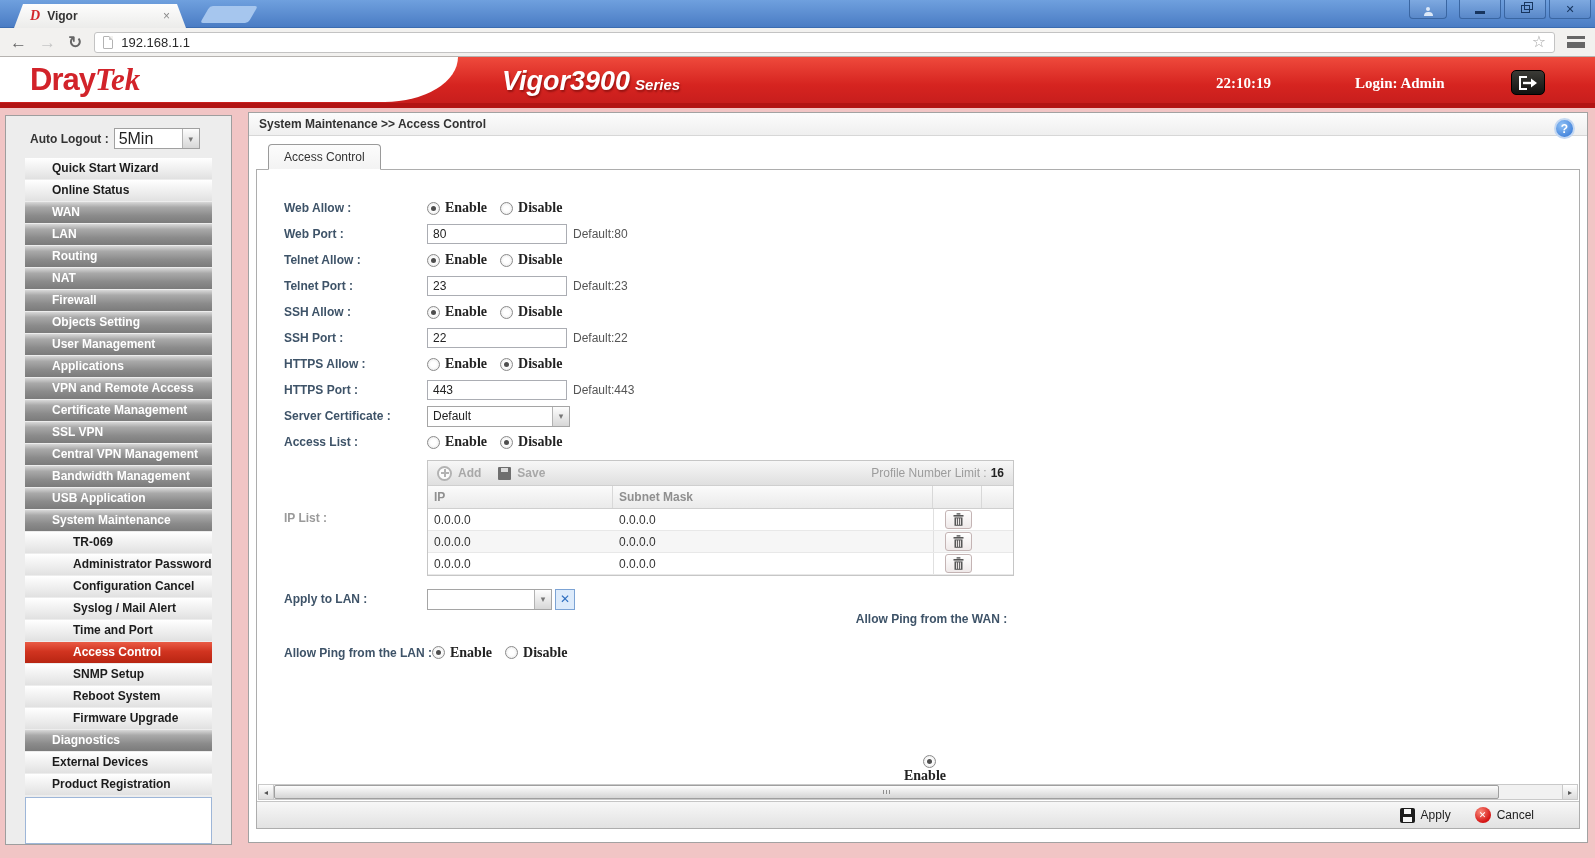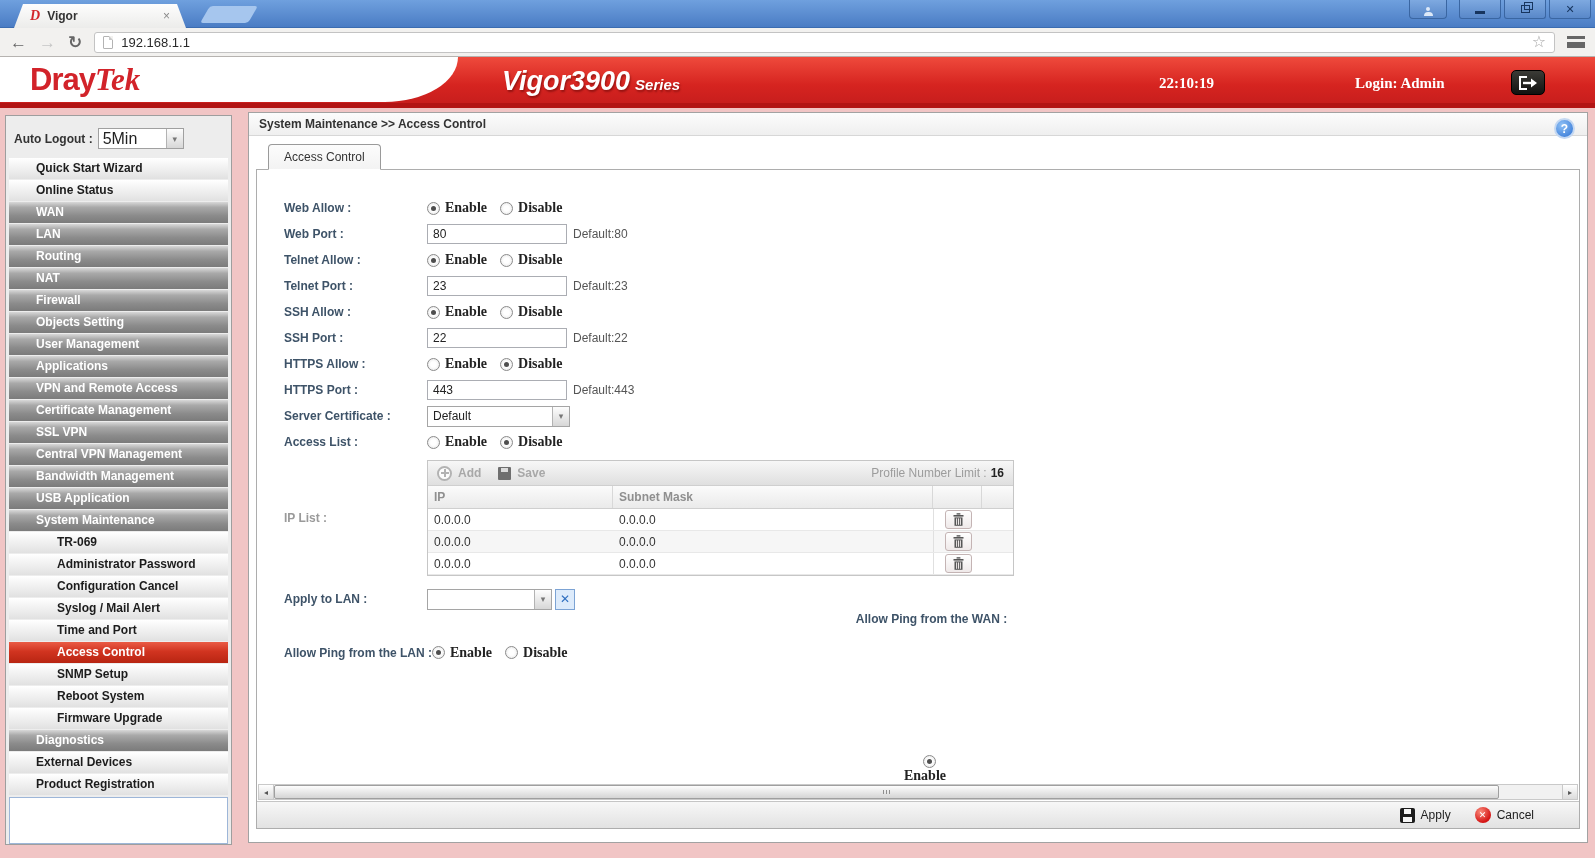--- a/index.html
+++ b/index.html
@@ -43,29 +43,29 @@
 
   
   .red-header { position:relative; height:51px; background:linear-gradient(#ef4a3c,#d62420 55%,#c41c1c); }
   .red-header::after { content:""; position:absolute; left:0; right:0; bottom:0; height:5px; background:#b21414; }
   .logo-swoosh { position:absolute; left:0; top:0; width:458px; height:45px; background:#fff; border-bottom-right-radius:75px 46px; display:flex; align-items:center; padding-left:30px; }
   .logo-dray { font-size:31px; font-weight:800; color:#d2232a; letter-spacing:-1px; }
   .logo-tek { font-family:"Liberation Serif","DejaVu Serif",serif; font-style:italic; font-weight:bold; font-size:31px; color:#d2232a; }
   .product-name { position:absolute; left:502px; top:9px; color:#fff; font-style:italic; font-weight:900; font-size:27px; letter-spacing:0px; text-shadow:1px 2px 2px rgba(80,0,0,.45); }
   .product-series { font-size:15px; margin-left:5px; font-weight:800; }
   .hdr-time, .hdr-login { position:absolute; top:18px; color:#fff; font-family:"Liberation Serif","DejaVu Serif",serif; font-weight:bold; font-size:15px; }
-  .hdr-time { left:1159px;text-align:center; }
+  .hdr-time { left:1216px;text-align:center; }
   .hdr-login { left:1355px; }
   .logout-btn { position:absolute; right:50px; top:13px; width:34px; height:25px; background:linear-gradient(#3b3b36,#121210); border:1px solid #000; border-radius:5px; display:flex; align-items:center; justify-content:center; }
 
   
   .page { position:absolute; top:108px; left:0; right:0; bottom:0; background:#f1c5c5; }
 
   
-  .sidebar { position:absolute; left:5px; top:7px; width:227px; bottom:13px; background:#ededed; border:1px solid #9e9e9e; padding:5px 3px; }
+  .sidebar { position:absolute; left:5px; top:7px; width:227px; bottom:13px; background:#ededed; border:1px solid #9e9e9e; padding:5px 19px; }
   .autologout { display:flex; align-items:center; gap:5px; padding:7px 4px 9px 5px; }
   .autologout-label { font-size:12px; font-weight:bold; color:#333; }
   .mini-select { width:86px; height:21px; background:#fff; border:1px solid #a0a0a0; display:flex; align-items:center; }
   .mini-select .sel-text { flex:1; font-size:16px; padding:0 4px; color:#222; }
   .sel-arrow { width:17px; height:100%; background:linear-gradient(#fdfdfd,#d7d7d7); border-left:1px solid #b3b3b3; display:flex; align-items:center; justify-content:center; color:#777; font-size:9px; }
   .menu-item { height:21px; line-height:21px; margin-bottom:1px; font-size:12px; font-weight:bold; cursor:pointer; white-space:nowrap; }
   .menu-item.group { background:linear-gradient(180deg,#d8d8d8 0%,#a9a9a9 25%,#8b8b8b 65%,#7b7b7b 100%); color:#fff; padding-left:27px; }
   .menu-item.light { background:linear-gradient(#ffffff,#e1e1e1); color:#1c1c1c; padding-left:27px; }
   .menu-item.sub { background:linear-gradient(#ffffff,#e1e1e1); color:#1c1c1c; padding-left:48px; }
   .menu-item.sub-selected { background:linear-gradient(180deg,#ea5b45 0%,#d13420 45%,#b82512 100%); color:#fff; padding-left:48px; }

